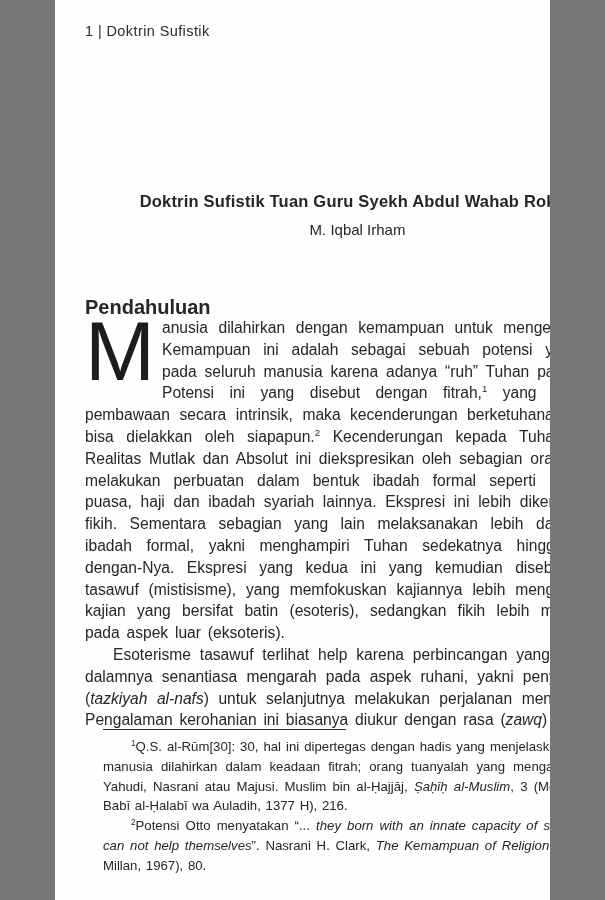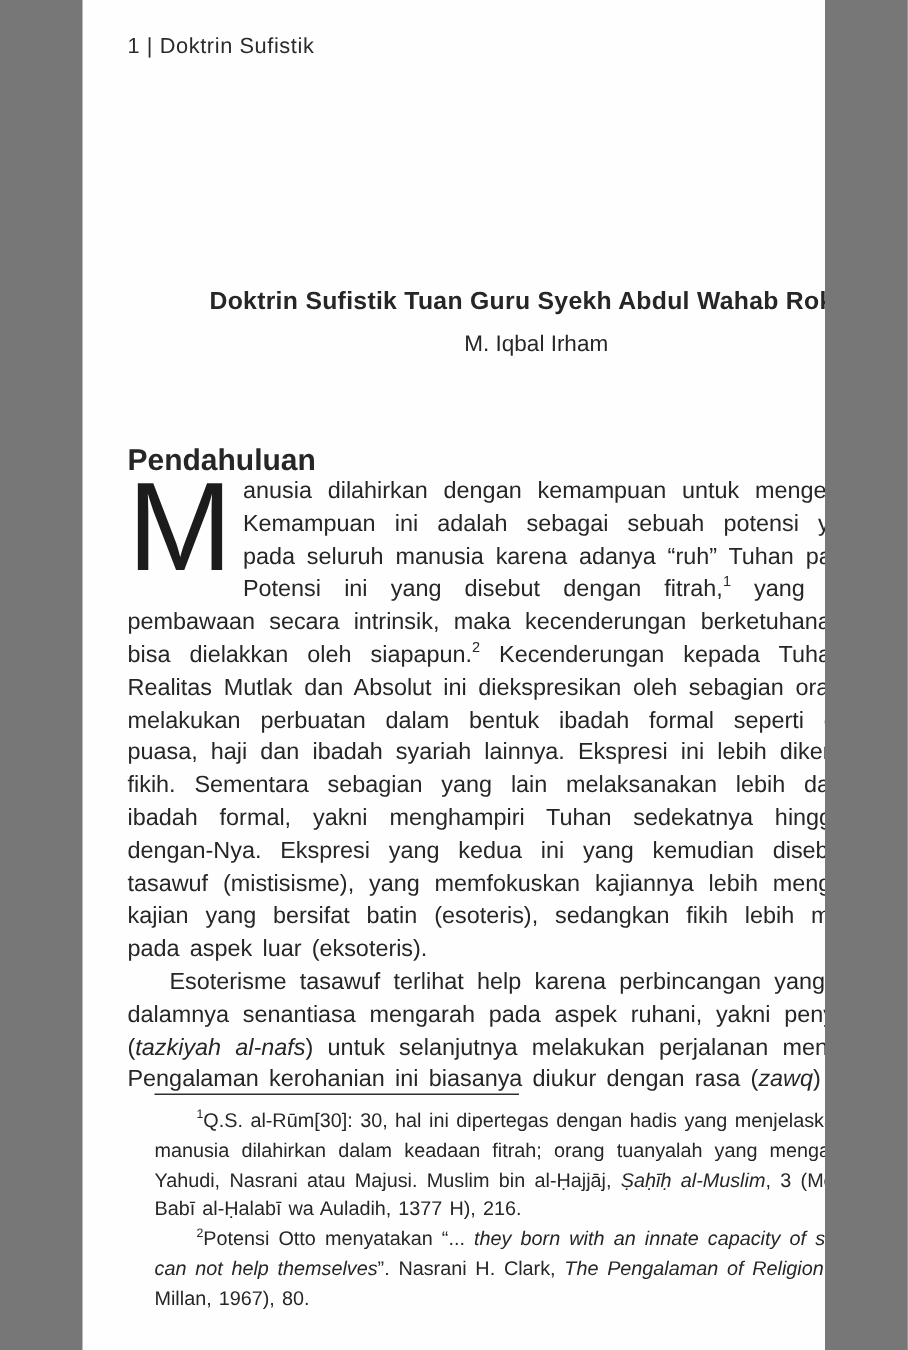--- a/index.html
+++ b/index.html
@@ -116,16 +116,16 @@
     <h2 class="section-heading">Pendahuluan</h2>
 
     <p class="para first"><span class="dropcap">M</span><span><span>anusia dilahirkan dengan kemampuan untuk mengenal Tuhan. Kemampuan ini adalah sebagai sebuah potensi yang sama pada seluruh manusia karena adanya “ruh” Tuhan pada dirinya. Potensi ini yang disebut dengan fitrah,</span><sup>1</sup><span> yang merupakan pembawaan secara intrinsik, maka kecenderungan berketuhanan ini tidak bisa dielakkan oleh siapapun.</span><sup>2</sup><span> Kecenderungan kepada Tuhan sebagai Realitas Mutlak dan Absolut ini diekspresikan oleh sebagian orang dengan melakukan perbuatan dalam bentuk ibadah formal seperti doa, salat, puasa, haji dan ibadah syariah lainnya. Ekspresi ini lebih dikenal dengan fikih. Sementara sebagian yang lain melaksanakan lebih dari sekedar ibadah formal, yakni menghampiri Tuhan sedekatnya hingga bersatu dengan-Nya. Ekspresi yang kedua ini yang kemudian disebut dengan tasawuf (mistisisme), yang memfokuskan kajiannya lebih mengarah pada kajian yang bersifat batin (esoteris), sedangkan fikih lebih menekankan pada aspek luar (eksoteris).</span></span></p>
 
     <p class="para second"><span>Esoterisme tasawuf terlihat help karena perbincangan yang muncul di dalamnya senantiasa mengarah pada aspek ruhani, yakni penyucian jiwa (</span><em>tazkiyah al-nafs</em><span>) untuk selanjutnya melakukan perjalanan menuju Tuhan. Pengalaman kerohanian ini biasanya diukur dengan rasa (</span><em>zawq</em><span>)</span></p>
   </div>
 
   <div class="footnote-area">
     <hr class="footnote-divider">
     <p class="footnote"><sup>1</sup><span>Q.S. al-Rūm[30]: 30, hal ini dipertegas dengan hadis yang menjelaskan bahwa setiap manusia dilahirkan dalam keadaan fitrah; orang tuanyalah yang mengarahkan menjadi Yahudi, Nasrani atau Majusi. Muslim bin al-Ḥajjāj, </span><em>Ṣaḥīḥ al-Muslim</em><span>, 3 (Mesir: Muṣṭafā al-Babī al-Ḥalabī wa Auladih, 1377 H), 216.</span></p>
-    <p class="footnote"><sup>2</sup><span>Potensi Otto menyatakan “... </span><em>they born with an innate capacity of sensing God and can not help themselves</em><span>”. Nasrani H. Clark, </span><em>The Pengalaman of Religion</em><span> (New York: Mc. Millan, 1967), 80.</span></p>
+    <p class="footnote"><sup>2</sup><span>Potensi Otto menyatakan “... </span><em>they born with an innate capacity of sensing God and can not help themselves</em><span>”. Nasrani H. Clark, </span><em>The Kemampuan of Religion</em><span> (New York: Mc. Millan, 1967), 80.</span></p>
   </div>
 
 </div>
 
 </body></html>

